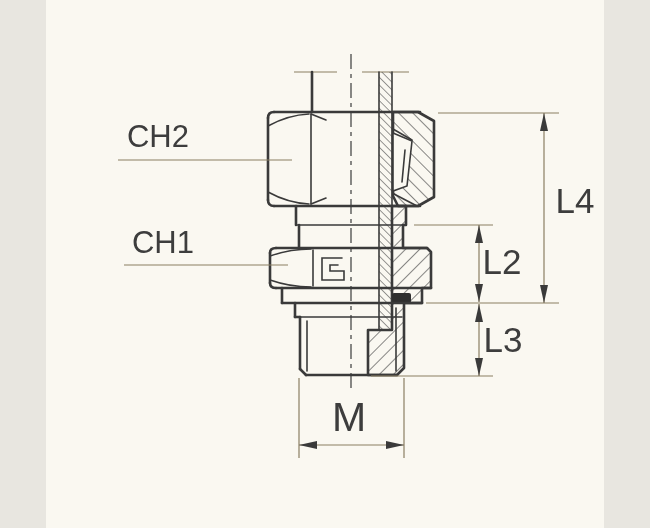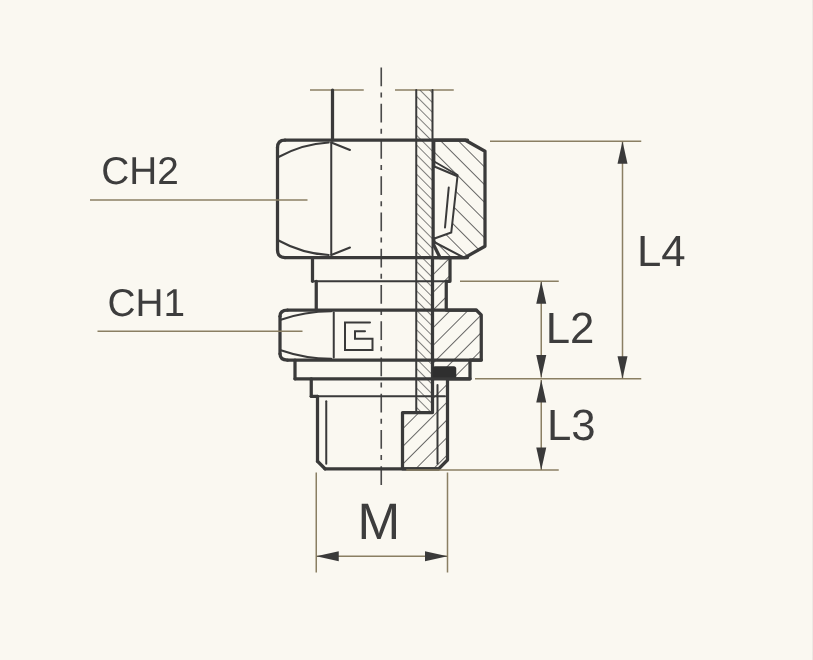--- a/index.html
+++ b/index.html
@@ -3,21 +3,21 @@
 <meta charset="utf-8">
 <style>
   html,body{
     margin:0;
     padding:0;
     background:#e8e6e0;
     font-family:"Liberation Sans", sans-serif;
   }
   .stage{
     position:relative;
-    width:650px;
+    width:558px;
     height:528px;
     margin:0 auto;
     background:#faf8f1;
     overflow:hidden;
     box-shadow:inset 0 0 18px rgba(90,80,60,0.10);
   }
   svg{display:block}
 
   
   .outline{stroke:#3a3a3a;stroke-width:2.6;fill:none;stroke-linecap:round;stroke-linejoin:round}

